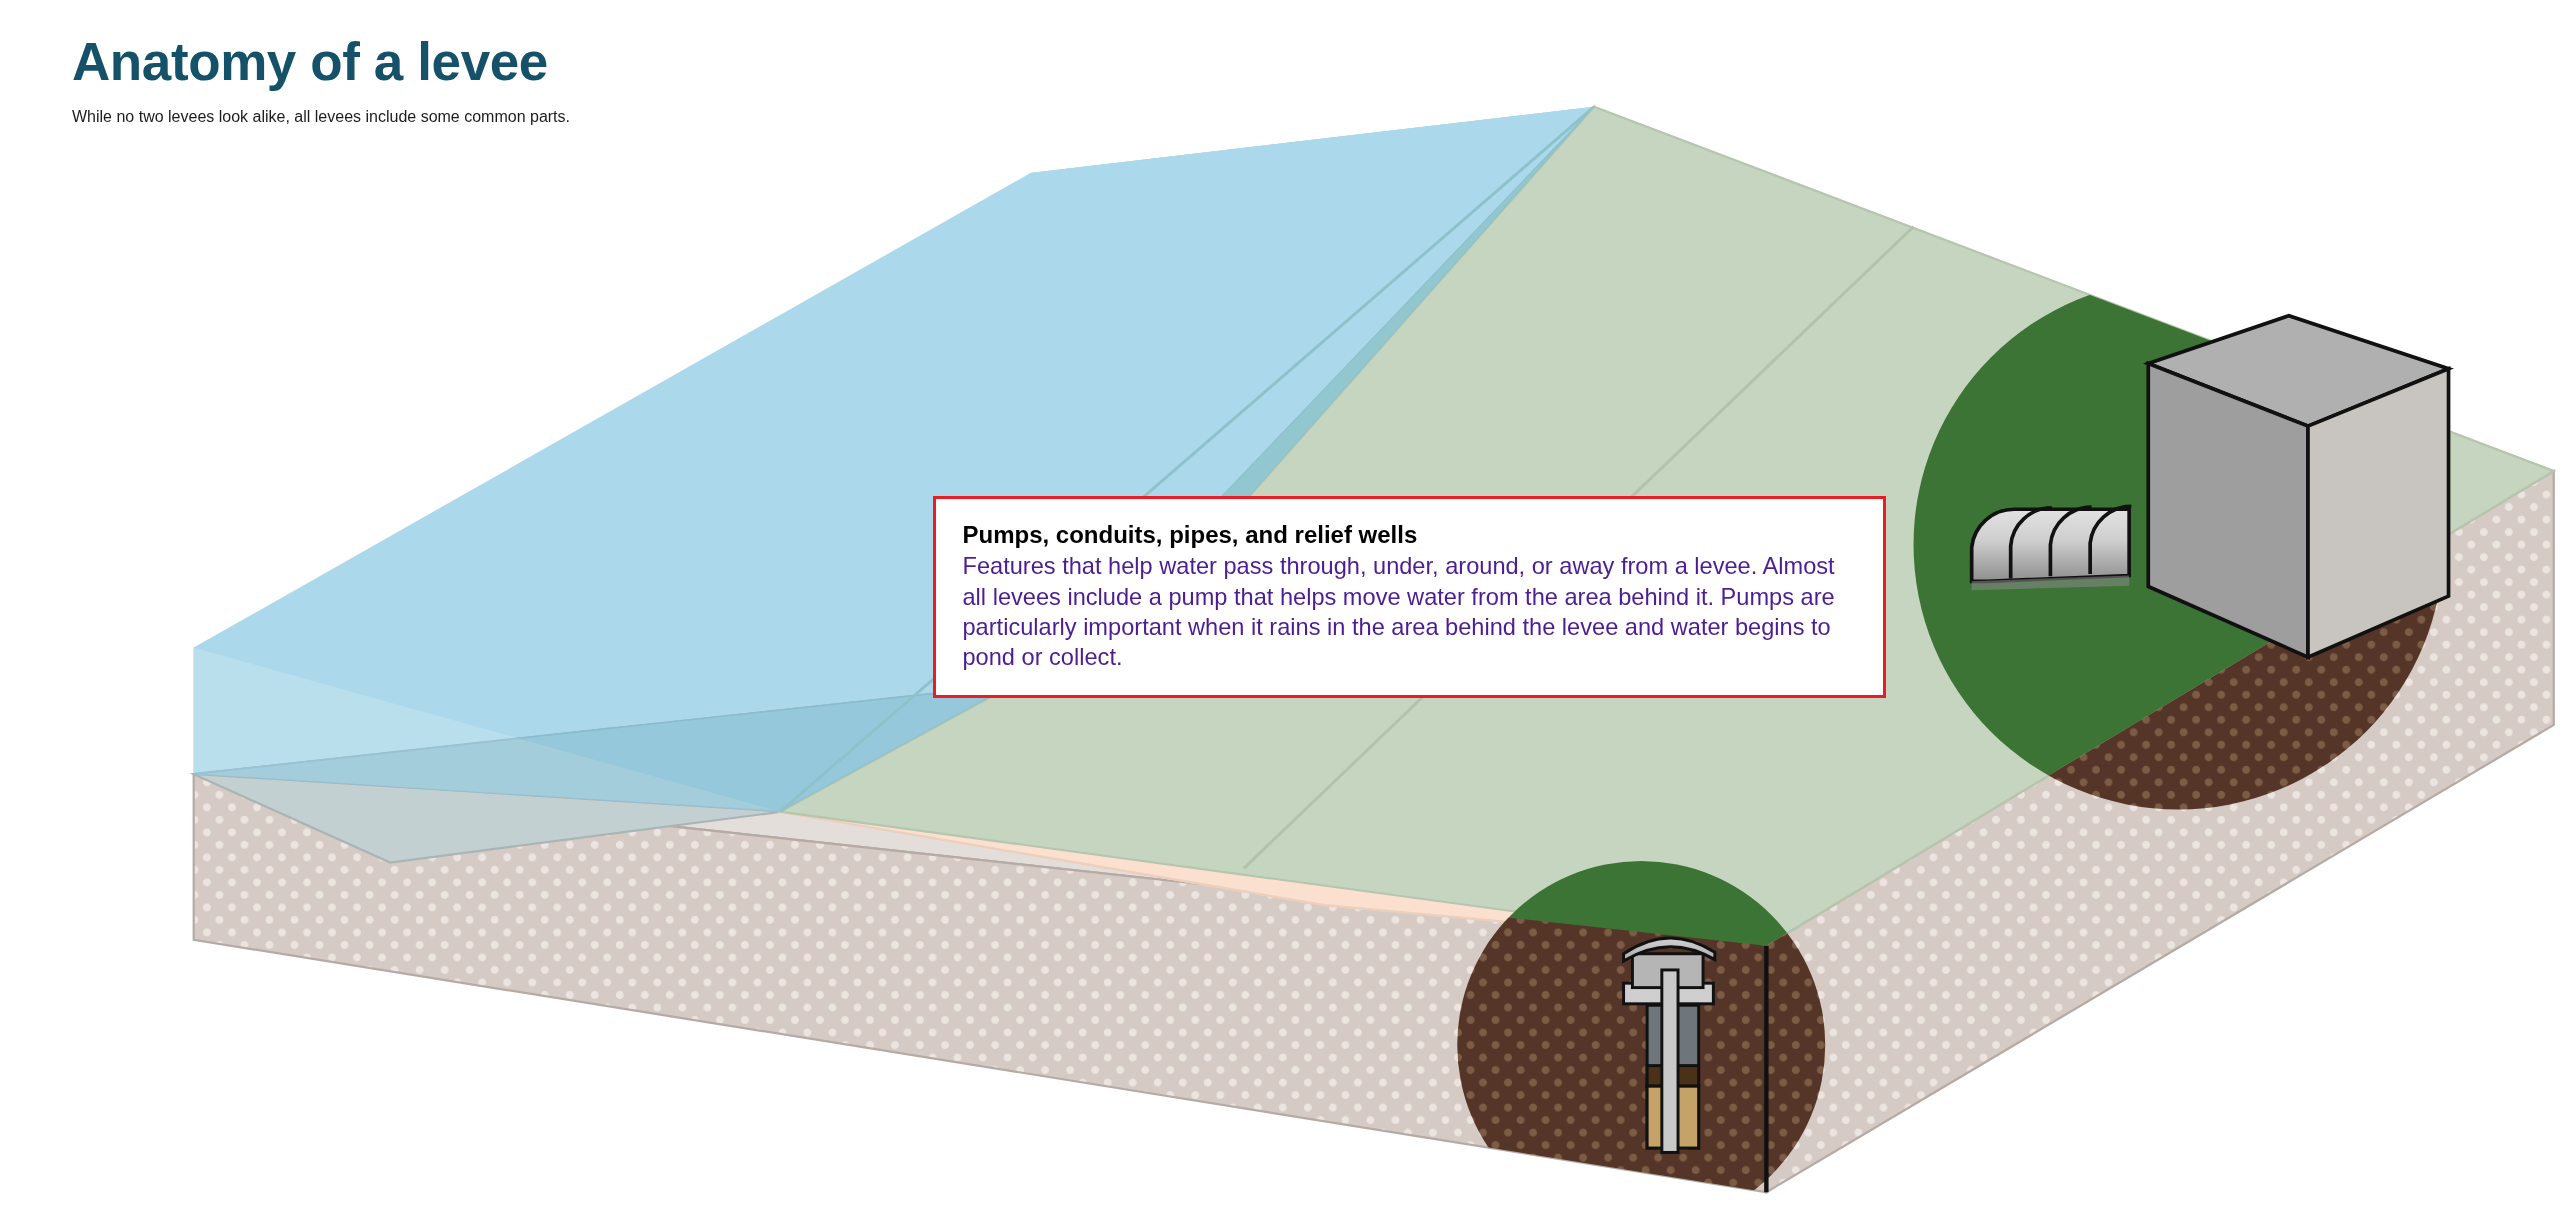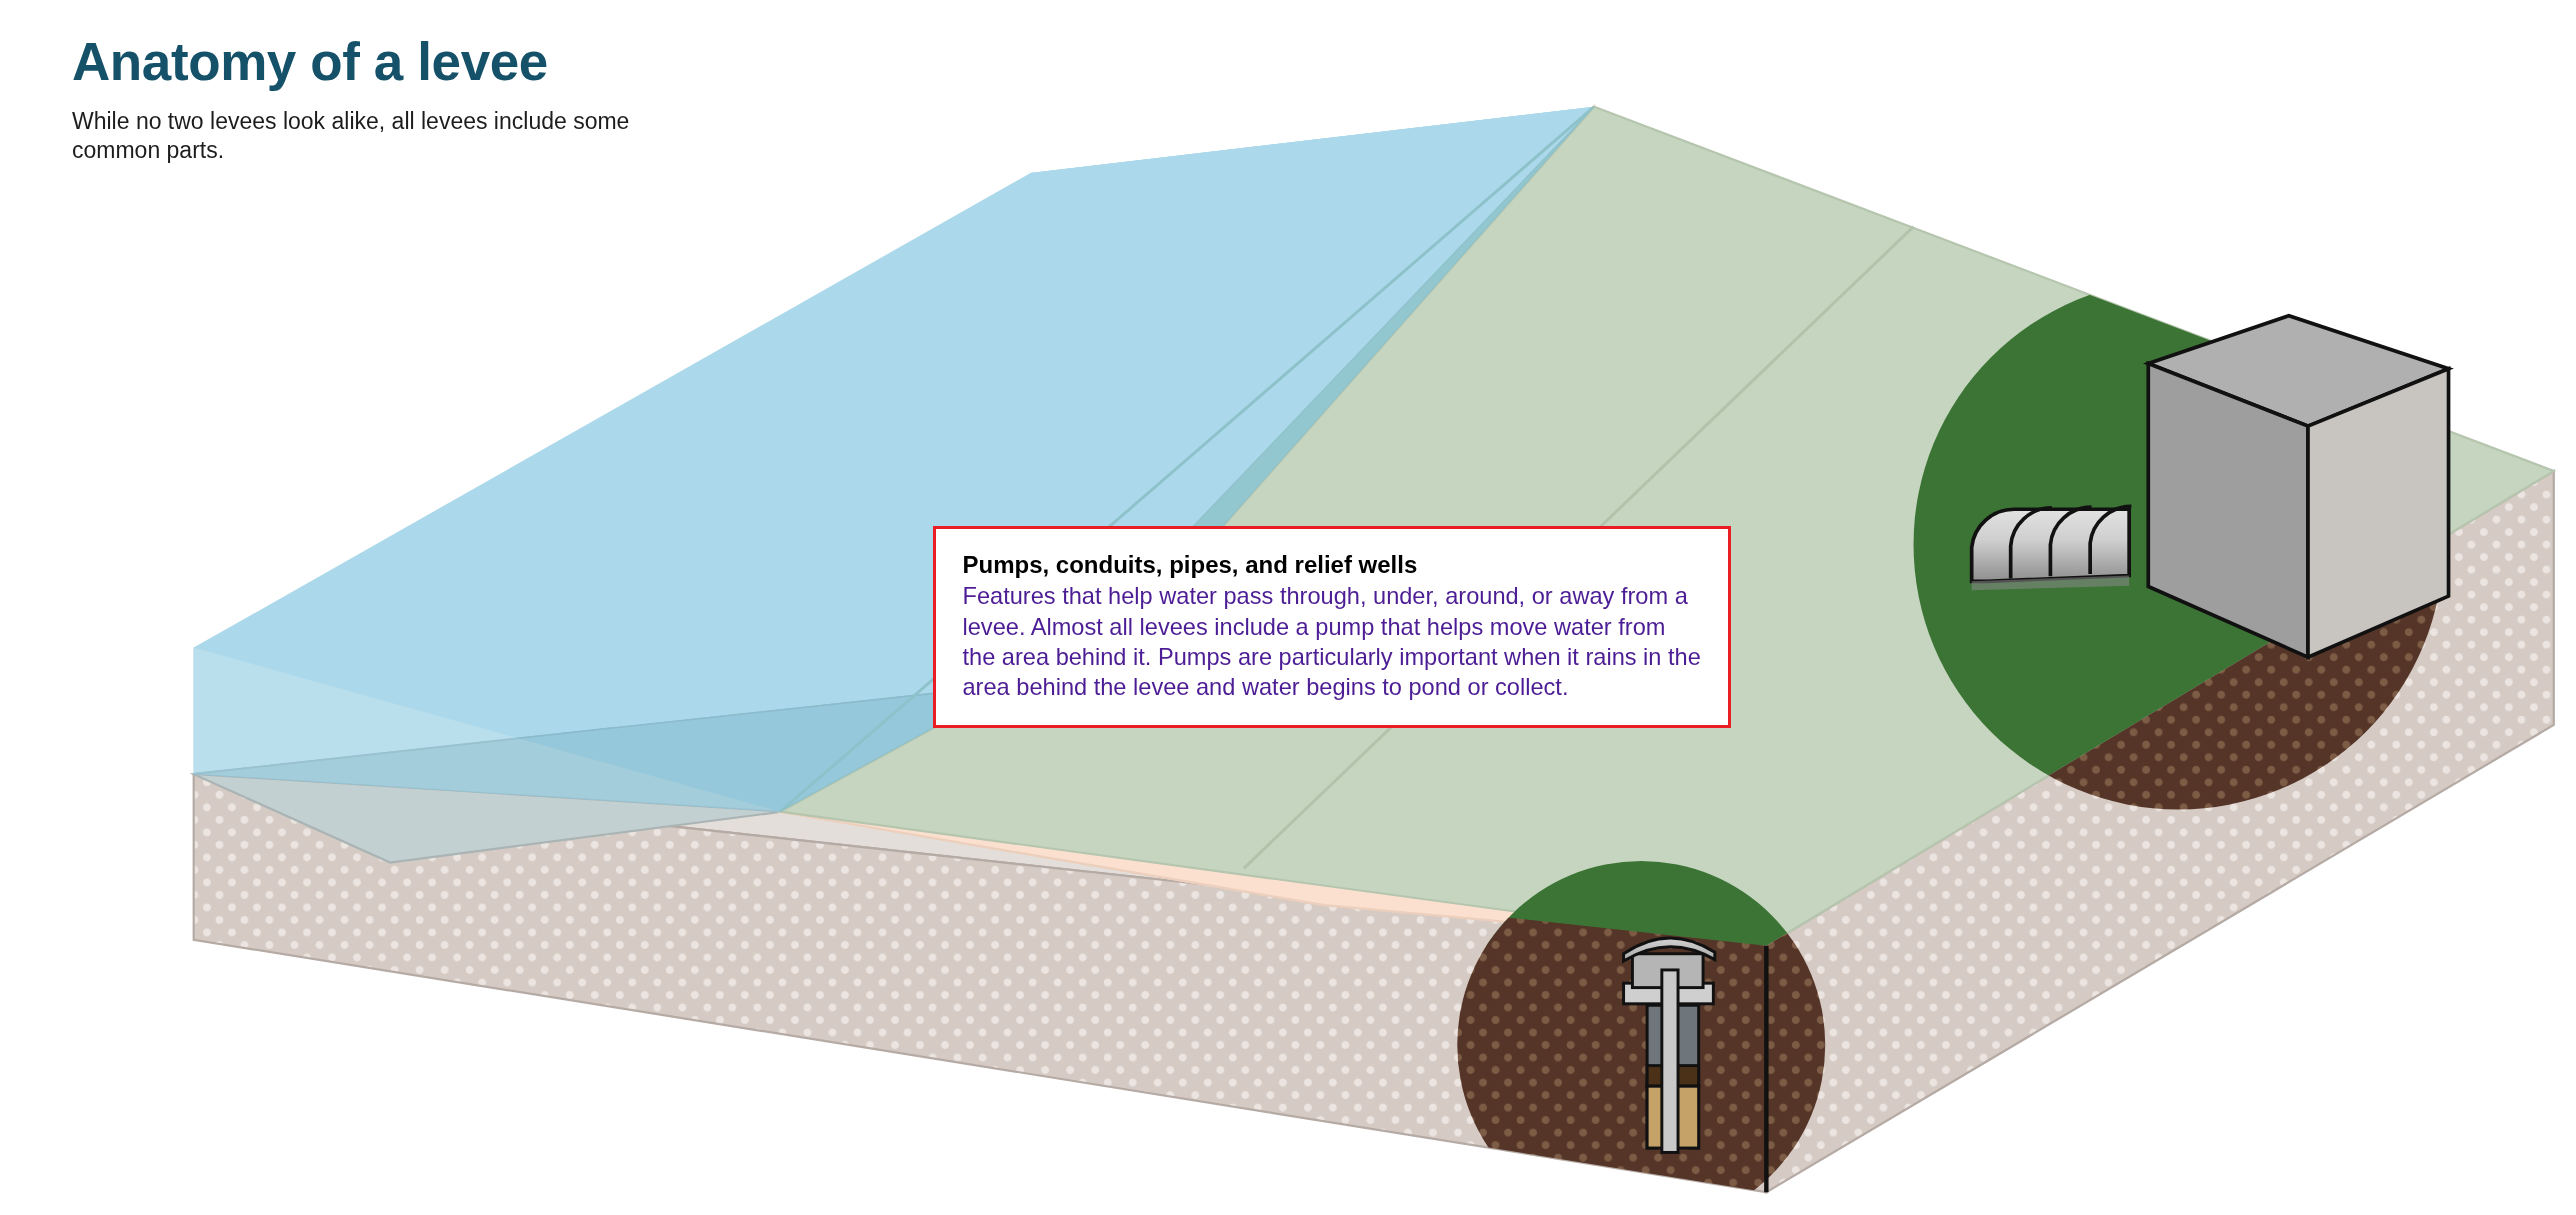--- a/index.html
+++ b/index.html
@@ -41,33 +41,33 @@
     color: #155168;
     font-size: 53px;
     font-weight: 700;
     line-height: 1.0;
     letter-spacing: -0.4px;
     font-family: "Liberation Sans", sans-serif;
   }
   .page-subtitle {
     margin: 19px 0 0 0;
     color: #1d1d1d;
-    font-size: 23px;
+    font-size: 16px;
     font-weight: 400;
     line-height: 1.26;
     max-width: 567px;
     font-family: "Liberation Sans", sans-serif;
   }
 
   
   .callout {
     position: absolute;
     left: 933px;
-    top: 526px;
-    width: 798px;
+    top: 496px;
+    width: 953px;
     box-sizing: border-box;
     background: #ffffff;
     border: 3.7px solid #ea1c24;
     padding: 20.6px 26.5px 22px 26.5px;
     z-index: 50;
   }
   .callout-title {
     margin: 0 0 1.5px 0;
     font-size: 24px;
     font-weight: 700;

